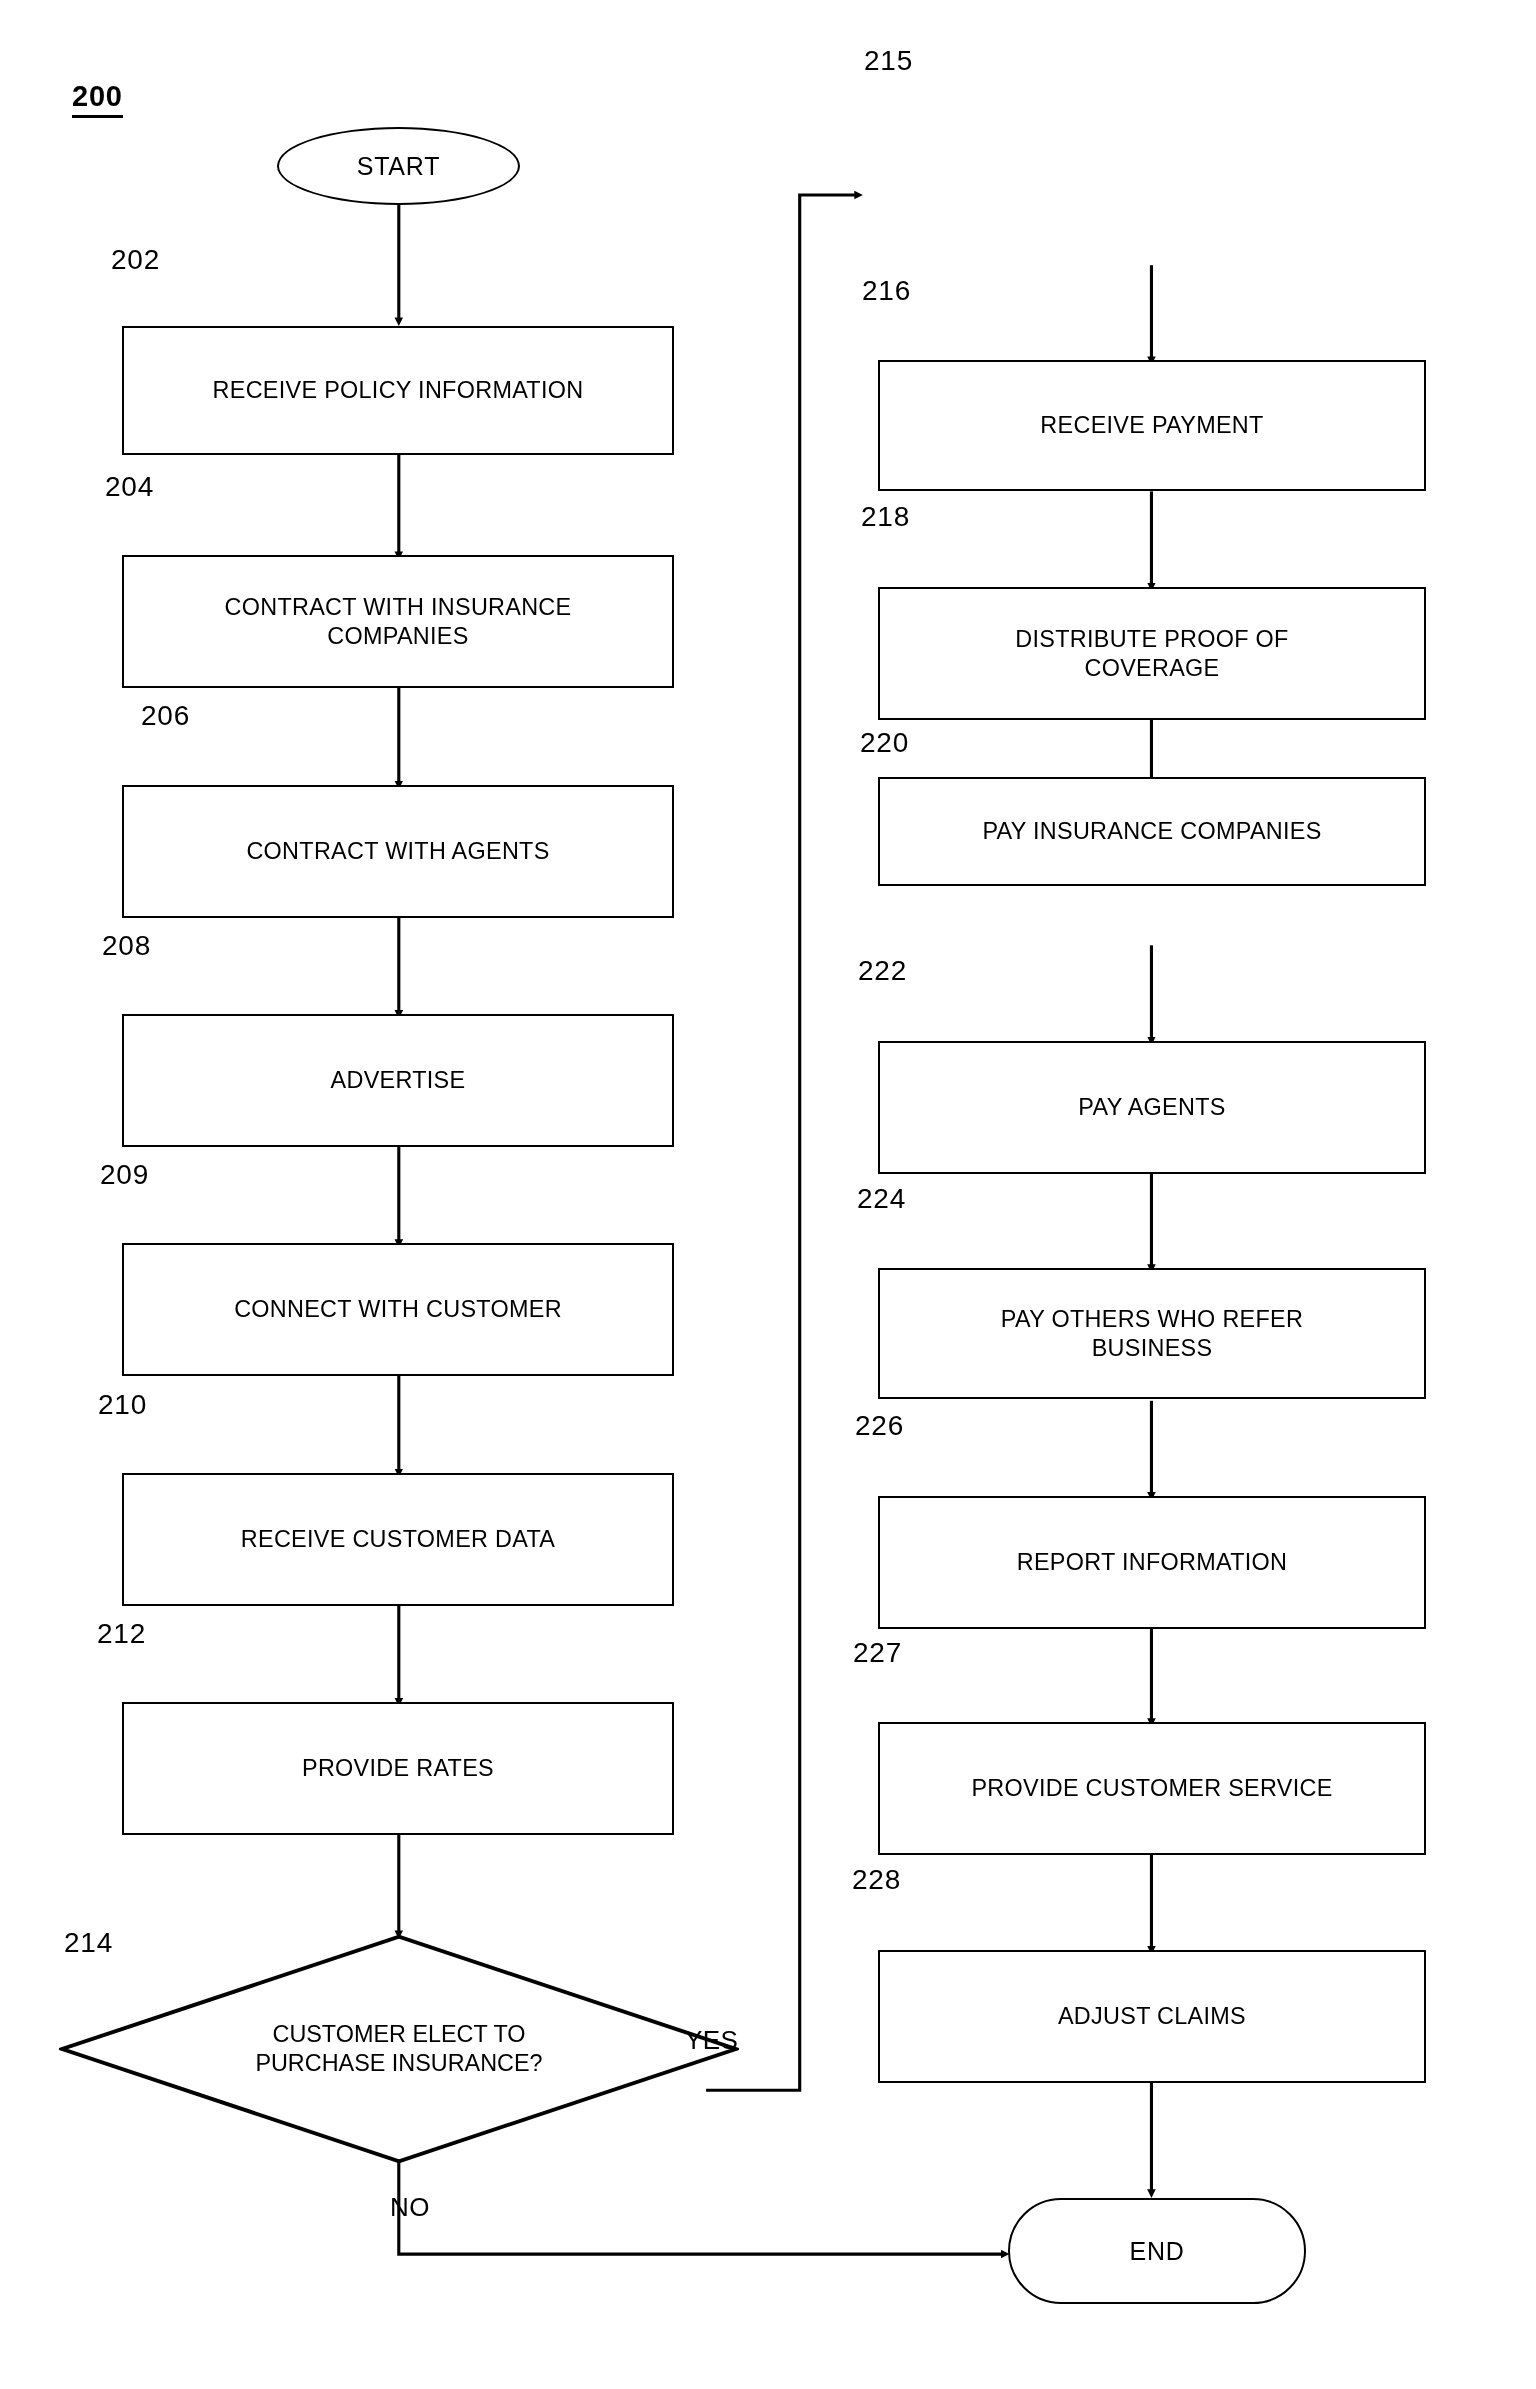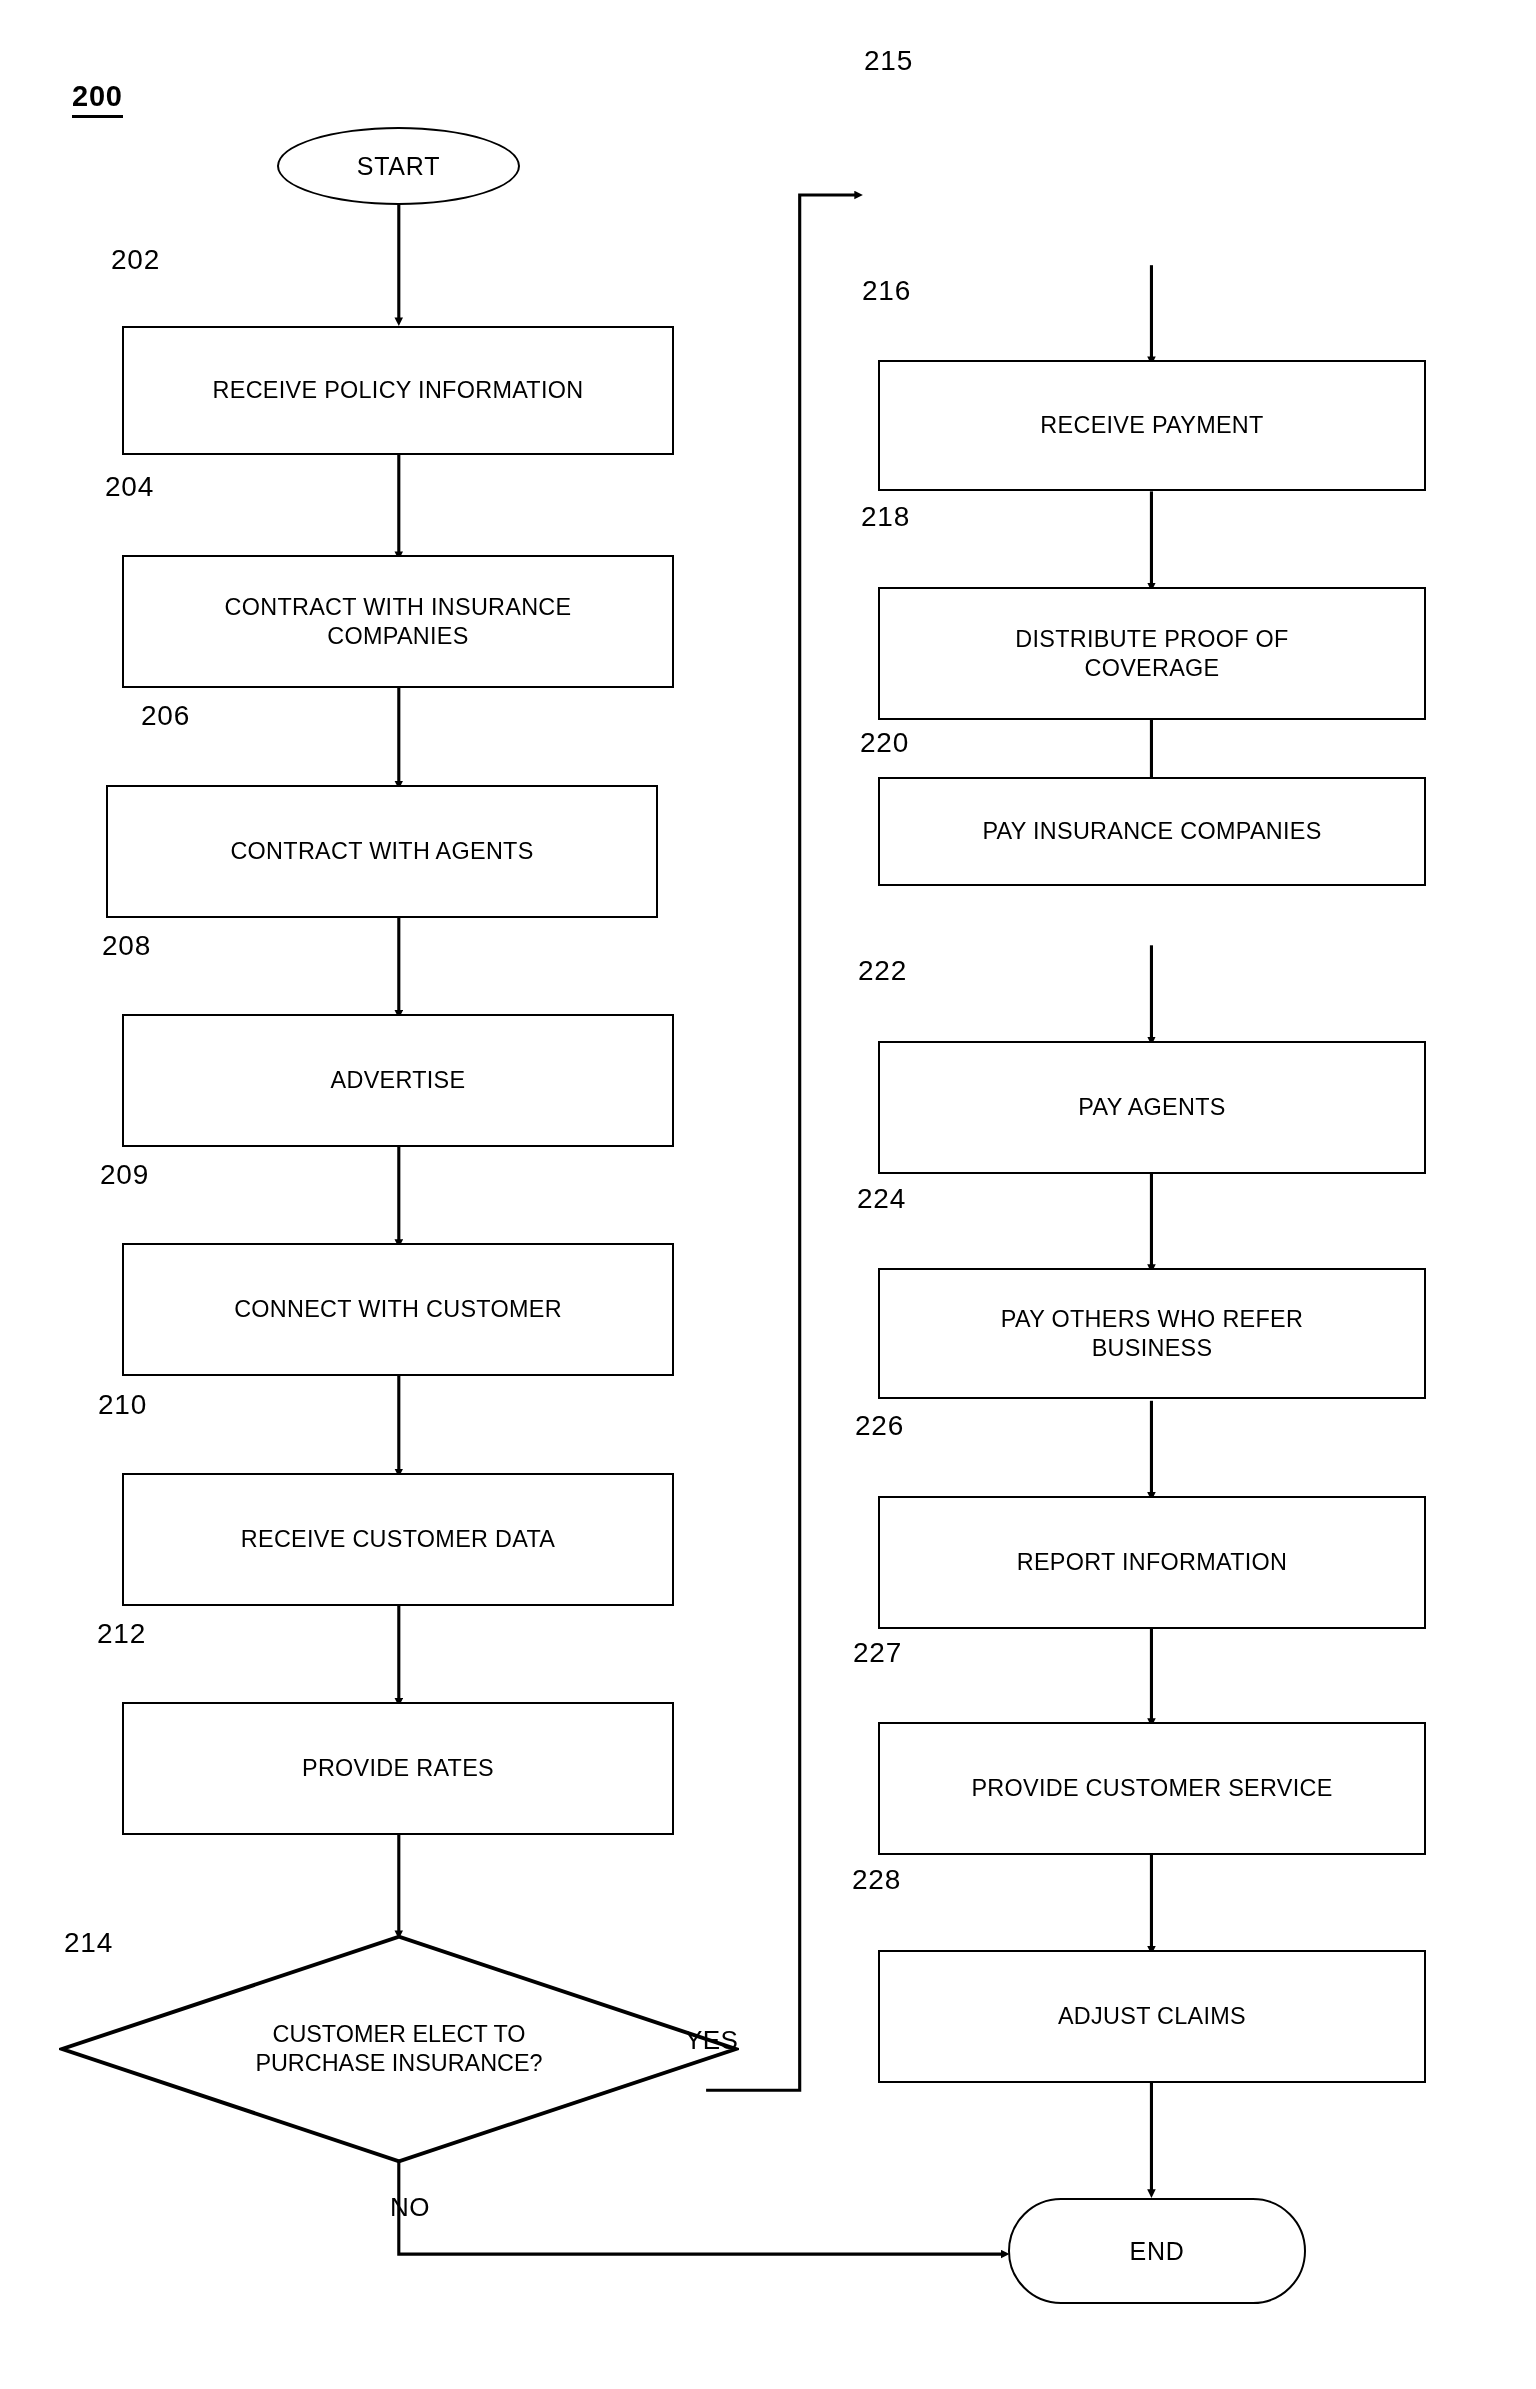--- a/index.html
+++ b/index.html
@@ -81,21 +81,21 @@
   </div>
   <div class="ref" style="left:111px;top:244px;">202</div>
 
   <div class="node proc" style="left:122px;top:555px;width:552px;height:133px;">
     <span class="lbl">
       <span>CONTRACT WITH INSURANCE</span><br><span>COMPANIES</span>
     </span>
   </div>
   <div class="ref" style="left:105px;top:471px;">204</div>
 
-  <div class="node proc" style="left:106px;top:785px;width:552px;height:133px;">
+  <div class="node proc" style="left:122px;top:785px;width:552px;height:133px;">
     <span class="lbl">CONTRACT WITH AGENTS</span>
   </div>
   <div class="ref" style="left:103px;top:700px;margin-left:38px;">206</div>
 
   <div class="node proc" style="left:122px;top:1014px;width:552px;height:133px;">
     <span class="lbl">ADVERTISE</span>
   </div>
   <div class="ref" style="left:102px;top:930px;">208</div>
 
   <div class="node proc" style="left:122px;top:1243px;width:552px;height:133px;">

